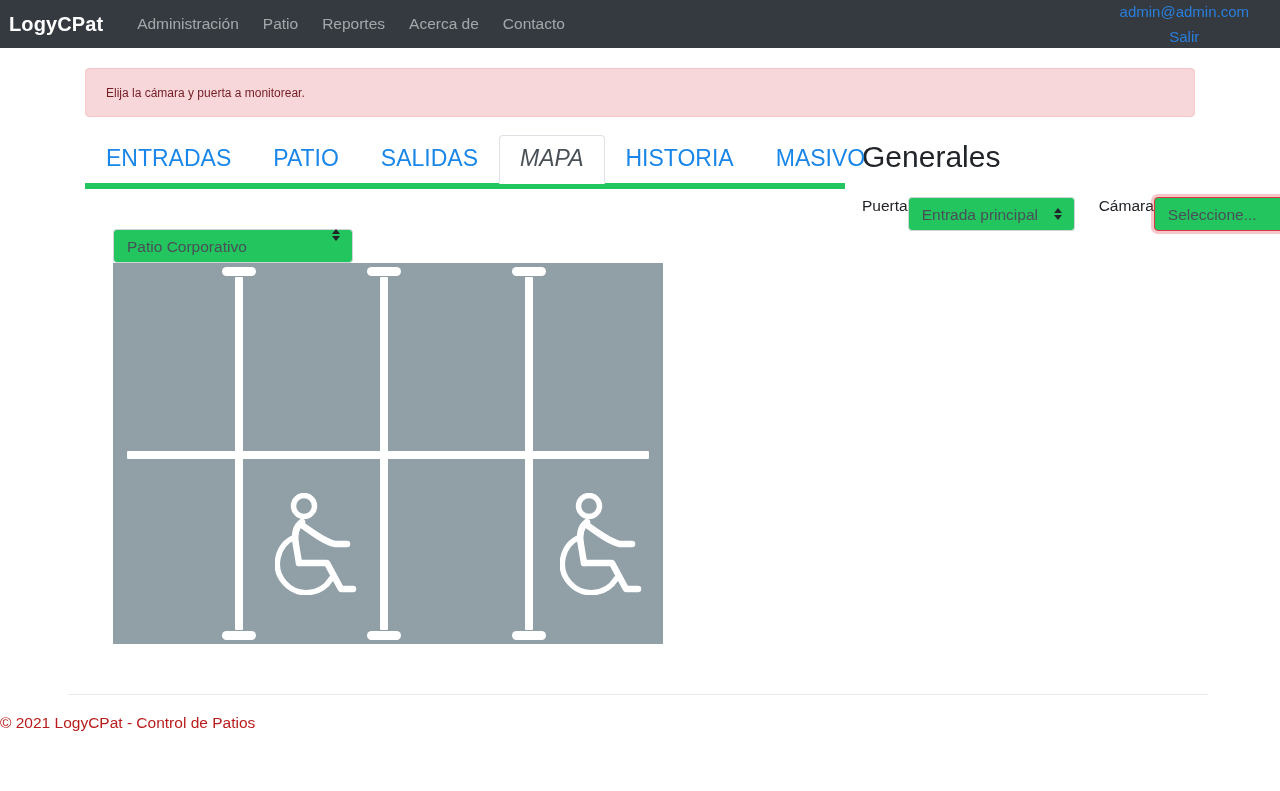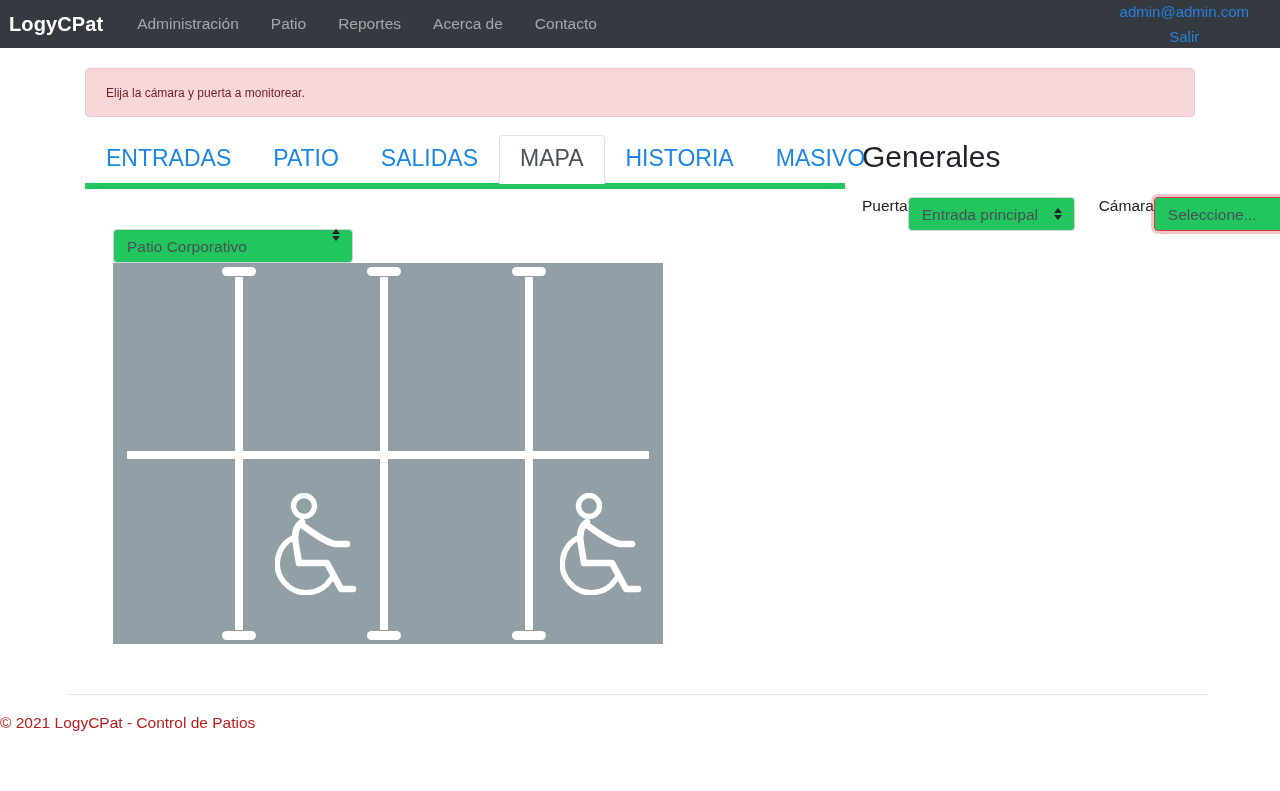--- a/index.html
+++ b/index.html
@@ -22,21 +22,21 @@
     width: 100%;
   }
   .brand {
     color: #ffffff;
     font-size: 20px;
     font-weight: 700;
     letter-spacing: .1px;
     margin-right: 22px;
     white-space: nowrap;
   }
-  .nav-links { display: flex; align-items: center; gap: 8px; }
+  .nav-links { display: flex; align-items: center; gap: 0px; }
   .nav-link {
     color: rgba(255,255,255,.55);
     font-size: 15.5px;
     padding: 4px 12px;
     white-space: nowrap;
     cursor: pointer;
   }
   .nav-right {
     margin-left: auto;
     display: flex;
@@ -92,20 +92,21 @@
     margin-bottom: -1px;
     line-height: 1.2;
     white-space: nowrap;
     background: transparent;
   }
   .tab.active {
     color: #495057;
     background: #ffffff;
     border-color: #dee2e6 #dee2e6 #ffffff;
     border-radius: 4px 4px 0 0;
+    font-style: italic;
   }
 
   
   .select-wrap { position: relative; display: inline-block; }
   select.form-select {
     appearance: none;
     -webkit-appearance: none;
     background: #22c55e;
     border: 1px solid #ced4da;
     border-radius: 4px;

